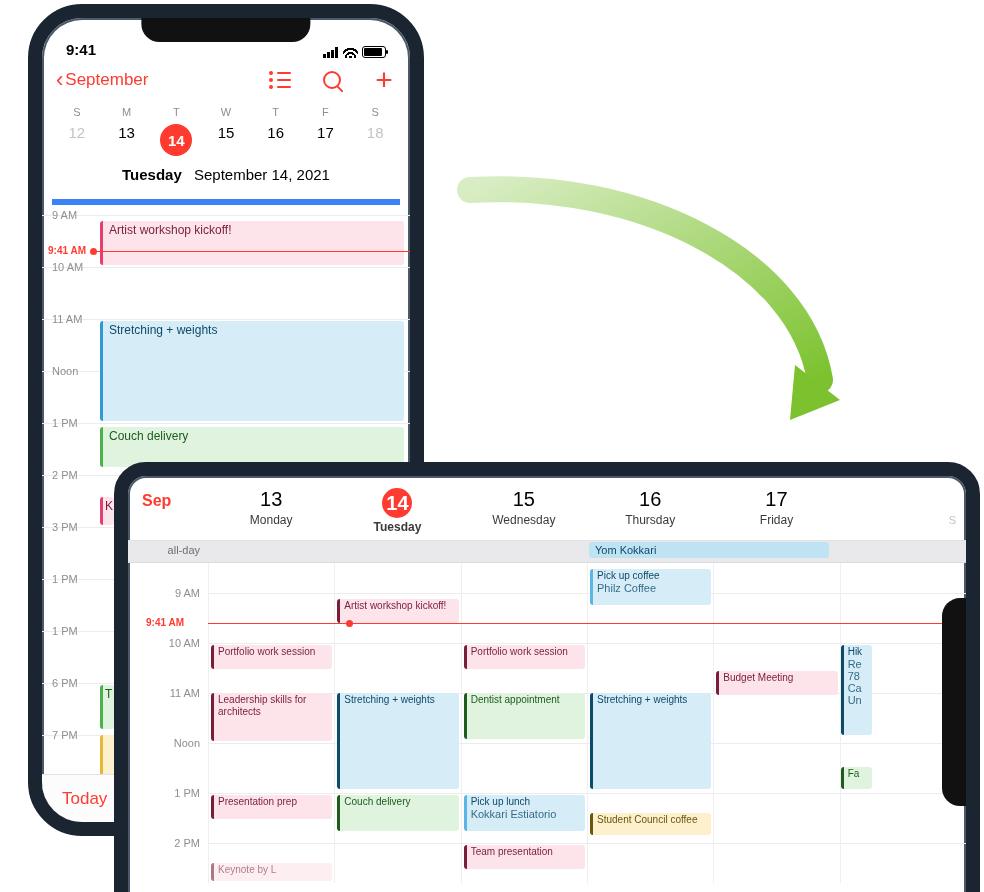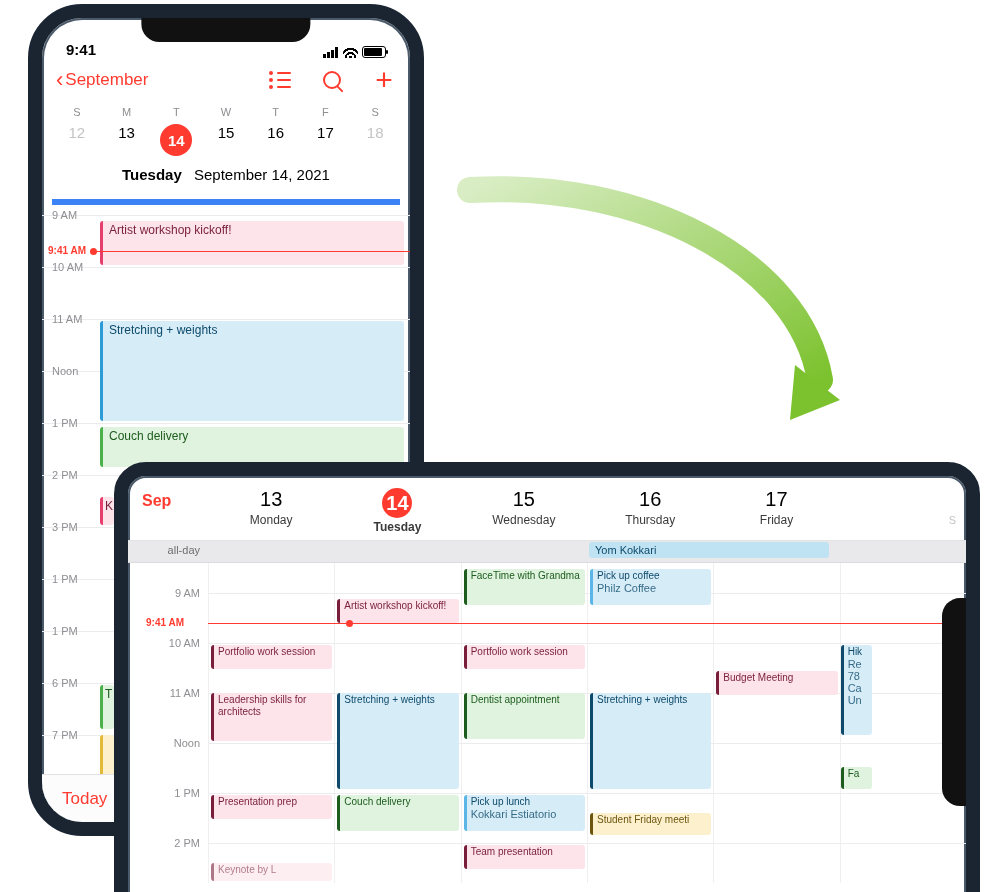--- a/index.html
+++ b/index.html
@@ -392,37 +392,36 @@
       <div class="wev pink" style="top:300px;height:18px;opacity:.6">Keynote by L</div>
     </div>
 
     <div class="daycol">
       <div class="wev pink" style="top:36px;height:24px">Artist workshop kickoff!</div>
       <div class="wev blue" style="top:130px;height:96px">Stretching + weights</div>
       <div class="wev green" style="top:232px;height:36px">Couch delivery</div>
     </div>
 
     <div class="daycol">
-      <div class="wev green" style="top:6px;height:36px">FaceTime with Grandma</div>
       <div class="wev pink" style="top:82px;height:24px">Portfolio work session</div>
       <div class="wev lightblue" style="top:232px;height:36px">
         <span>Pick up lunch</span>
         <span class="sub">Kokkari Estiatorio</span>
       </div>
       <div class="wev green" style="top:130px;height:46px">Dentist appointment</div>
       <div class="wev pink" style="top:282px;height:24px">Team presentation</div>
     </div>
 
     <div class="daycol">
       <div class="wev lightblue" style="top:6px;height:36px">
         <span>Pick up coffee</span>
         <span class="sub">Philz Coffee</span>
       </div>
       <div class="wev blue" style="top:130px;height:96px">Stretching + weights</div>
-      <div class="wev yellow" style="top:250px;height:22px">Student Friday meeti</div>
+      <div class="wev yellow" style="top:250px;height:22px">Student Council coffee</div>
     </div>
 
     <div class="daycol">
       <div class="wev pink" style="top:108px;height:24px">Budget Meeting</div>
     </div>
 
     <div class="daycol" style="max-width:24px">
       <div class="wev blue" style="top:82px;height:90px;left:0;right:-8px;">
         <span>Hik</span>
         <span class="sub">Re

